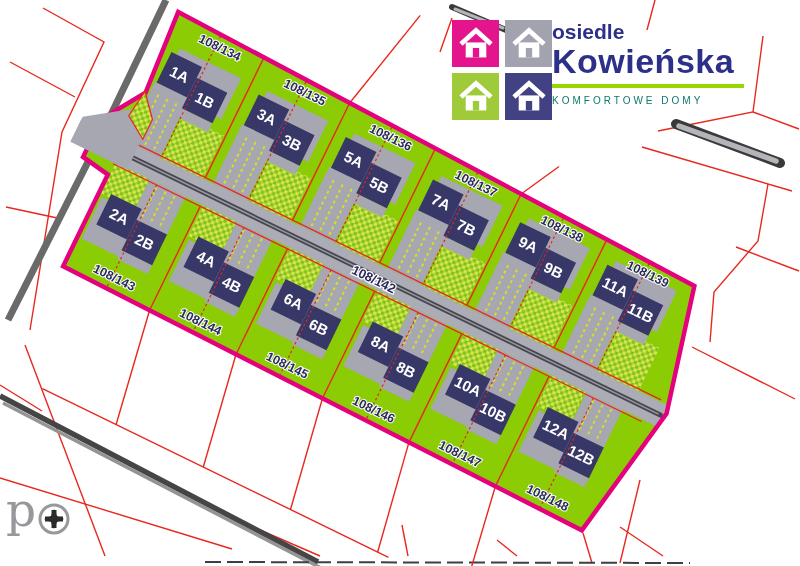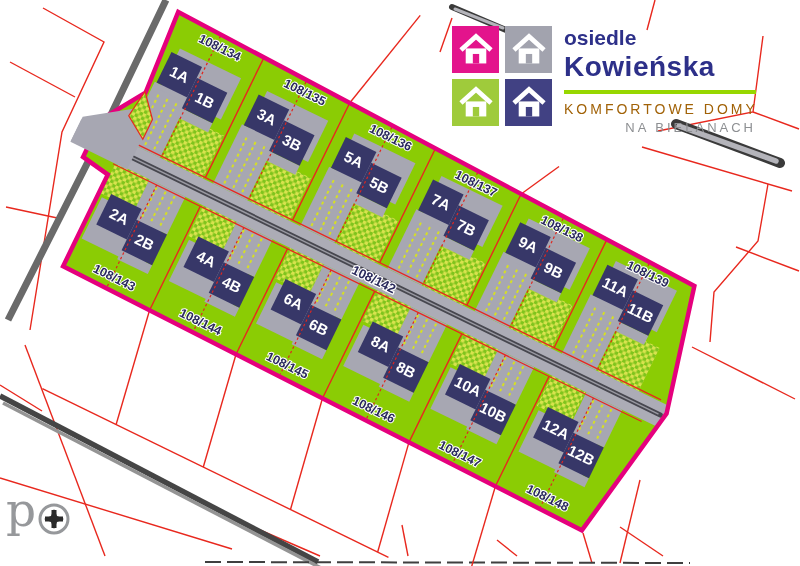--- a/index.html
+++ b/index.html
@@ -1,32 +1,32 @@
 <!DOCTYPE html>
 <html><head>
 <meta charset="utf-8">
 <style>
   html,body{margin:0;padding:0;background:#fff;}
   #stage{position:relative;width:800px;height:566px;overflow:hidden;background:#ffffff;
          font-family:"Liberation Sans",sans-serif;}
   #map{position:absolute;left:0;top:0;}
   
-  #logo{position:absolute;left:452px;top:26px;width:330px;display:flex;gap:12px;}
+  #logo{position:absolute;left:452px;top:20px;width:330px;display:flex;gap:0;}
   .sqgrid{display:grid;grid-template-columns:47px 47px;grid-template-rows:47px 47px;gap:6px;}
   .lsq{width:47px;height:47px;display:flex;align-items:center;justify-content:center;}
   .lsq svg{width:38px;height:38px;}
   .lsq.pink{--bg:#e3148c;background:#e3148c;}
   .lsq.gray{--bg:#a2a3ae;background:#a2a3ae;}
   .lsq.lime{--bg:#9fcb3b;background:#9fcb3b;}
   .lsq.navy{--bg:#414183;background:#414183;}
   .logotext{display:flex;flex-direction:column;}
   .l1{color:#2d3089;font-weight:bold;font-size:21px;line-height:23px;}
-  .l2{color:#2d3089;font-weight:bold;font-size:28px;line-height:36px;letter-spacing:.5px;}
+  .l2{color:#2d3089;font-weight:bold;font-size:34px;line-height:36px;letter-spacing:.5px;}
   .grule{width:192px;height:4px;background:#97d700;margin:5px 0 7px 0;}
-  .t1{color:#a16207;font-size:14px;letter-spacing:3px;white-space:nowrap;}
+  .t1{color:#0f766e;font-size:10px;letter-spacing:3px;white-space:nowrap;}
   .t2{color:#8d8f92;font-size:13px;letter-spacing:3px;text-align:right;width:192px;margin-top:3px;}
   
   #wm{position:absolute;left:6px;top:486px;color:#96989b;font-family:"DejaVu Serif","Liberation Serif",serif;
       font-size:47px;display:flex;align-items:center;line-height:47px;}
   #wm .emblem{display:inline-block;width:34px;height:34px;margin:6px 1px 0 1px;}
 </style>
 </head>
 <body>
 
 <div id="stage">
@@ -336,21 +336,20 @@
             <rect x="5.5" y="11" width="13" height="9.5" fill="#fff"></rect>
             <rect x="10" y="14.5" width="4" height="6" style="fill:var(--bg)"></rect>
           </svg>
     </div>
   </div>
   <div class="logotext">
     <div class="l1">osiedle</div>
     <div class="l2">Kowieńska</div>
     <div class="grule"></div>
     <div class="t1">KOMFORTOWE DOMY</div>
-    <div class="t2">NA BIELANACH</div>
   </div>
 </div>
 
 <div id="wm">
   <span>p</span>
       <span class="emblem"><svg viewBox="0 0 34 34">
           <circle cx="17" cy="17" r="14" fill="#ffffff" stroke="#96989b" stroke-width="3"></circle>
           <path d="M17,7 L20,14 L27,17 L20,20 L17,27 L14,20 L7,17 L14,14 Z" fill="#2b2b2b"></path>
           <rect x="14.5" y="8" width="5" height="18" fill="#2b2b2b"></rect>
           <rect x="8" y="14.5" width="18" height="5" fill="#2b2b2b"></rect>

